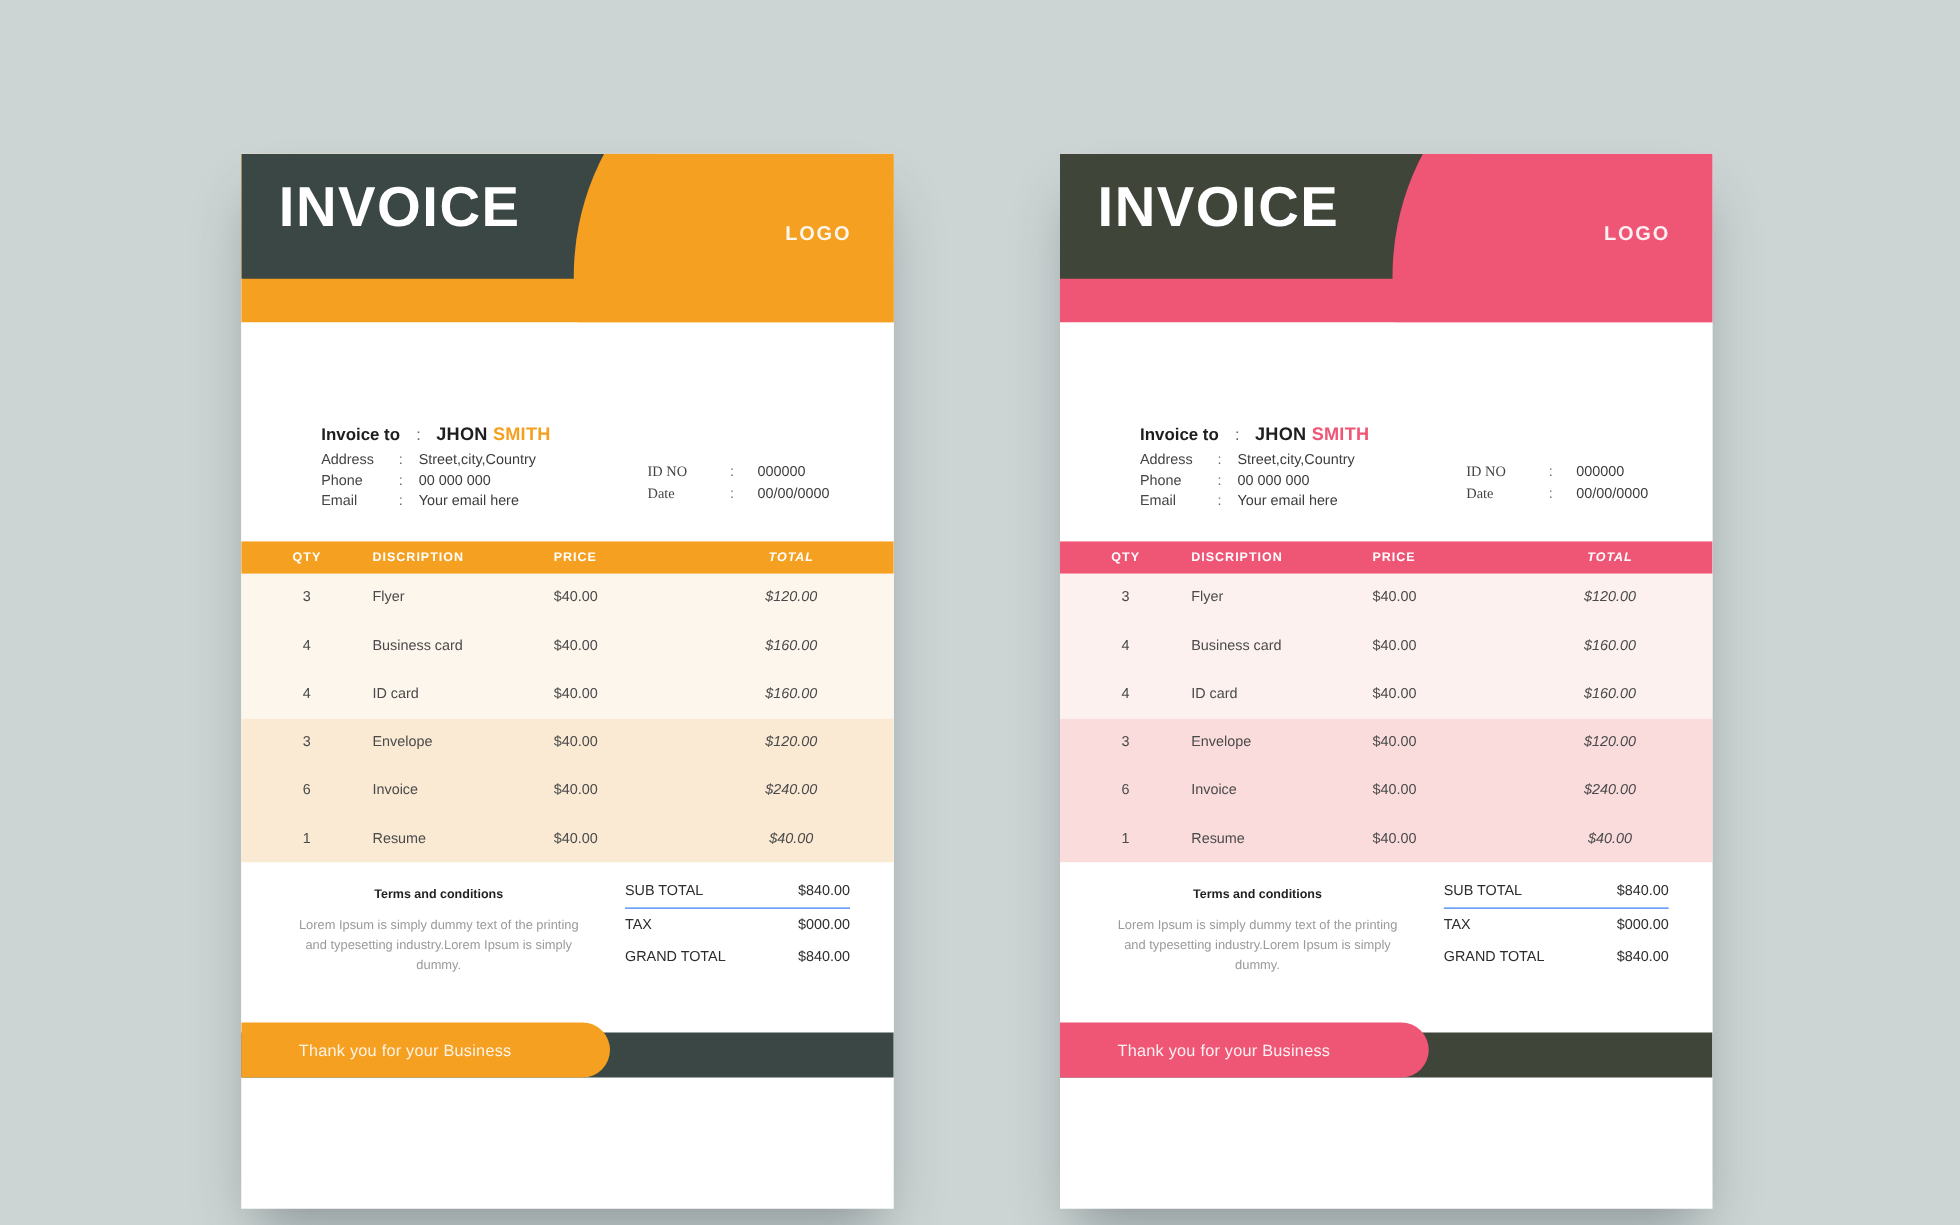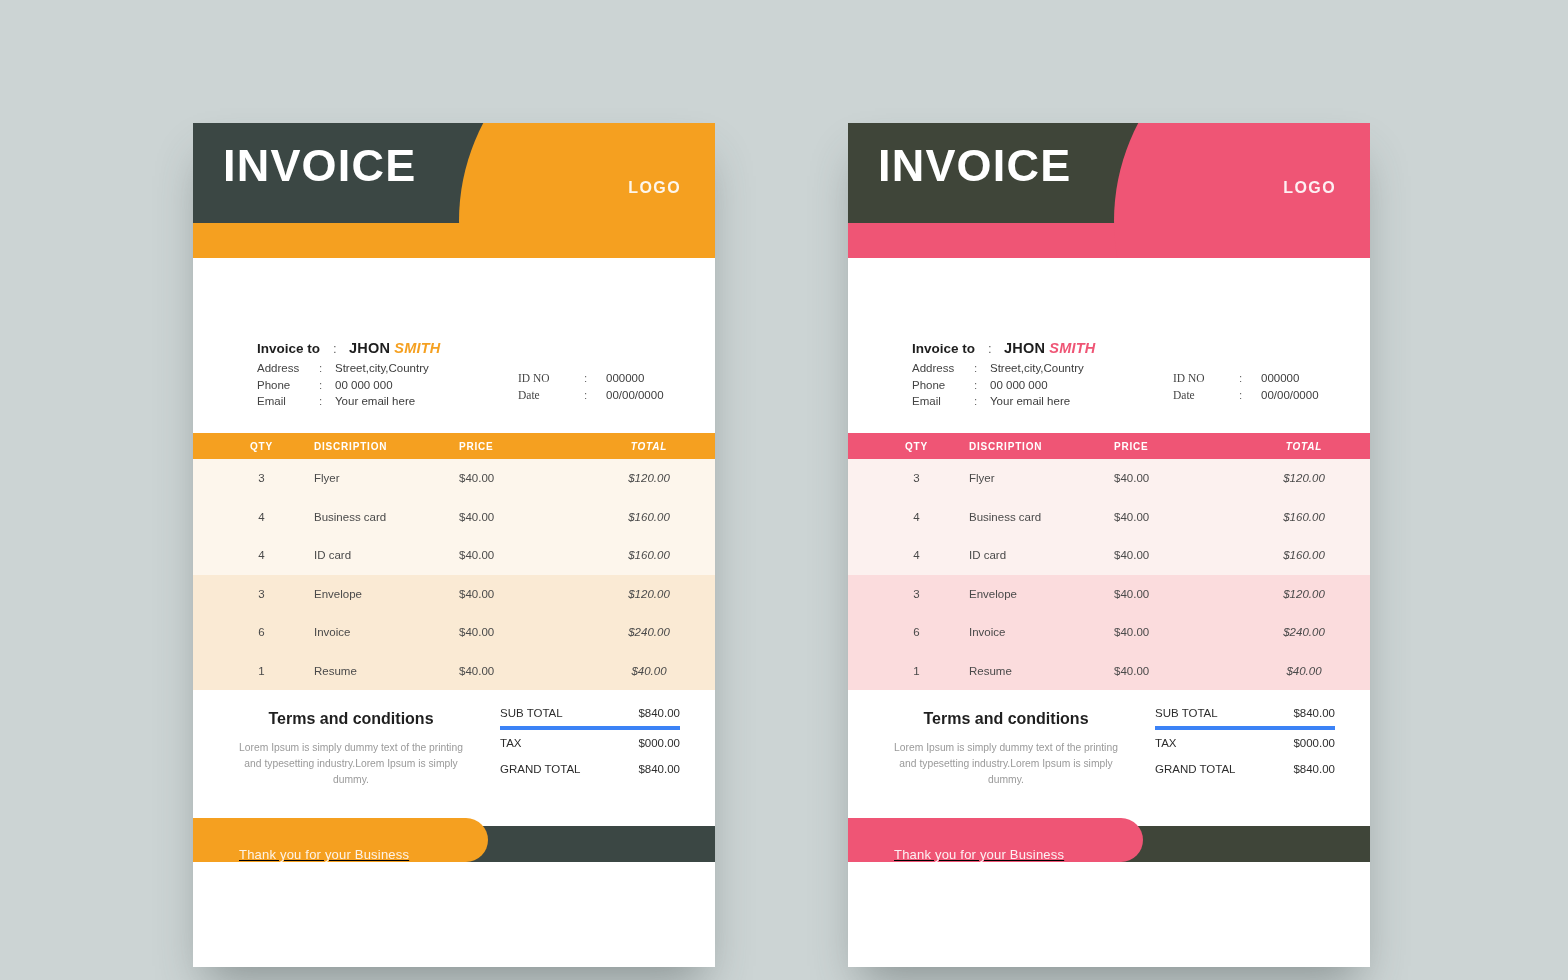--- a/index.html
+++ b/index.html
@@ -123,36 +123,36 @@
     color: #666;
   }
   .bi-row.first .bi-sep { font-size: 13px; }
   .bi-val { color: #3c3c3c; white-space: nowrap; }
   .bi-row.first .bi-val {
     font-size: 14.5px;
     font-weight: 600;
     color: #1e1e1e;
     letter-spacing: .2px;
   }
-  .name-accent { color: var(--accent); font-weight: 700; font-style: italic; }
+  .name-accent { color: var(--accent); font-weight: 700; }
   .bill-right .bi-lab { width: 66px; flex: 0 0 66px; font-family: Liberation Serif, serif; }
   .bill-right .bi-sep { width: 22px; flex: 0 0 22px; }
 
   
   .tbl-head {
     display: flex;
     height: 26px;
     align-items: center;
     background: var(--accent);
     color: #fff;
     font-size: 10px;
     font-weight: 700;
     letter-spacing: .8px;
   }
-  .c-qty   { width: 105px; flex: 0 0 105px; text-align: center; margin-left: 16px; }
+  .c-qty   { width: 105px; flex: 0 0 105px; text-align: center; }
   .c-desc  { width: 145px; flex: 0 0 145px; }
   .c-price { width: 130px; flex: 0 0 130px; }
   .c-total { width: 120px; flex: 0 0 120px; text-align: center; font-style: italic; }
 
   .tbl-body { background: #fdf6ec; }
   .tbl-body.band-b { background: #faead4; }
   .trow {
     display: flex;
     align-items: center;
     height: 38.5px;
@@ -167,21 +167,21 @@
     background: #fff;
   }
   .terms {
     position: absolute;
     left: 42px;
     top: 20px;
     width: 232px;
     text-align: center;
   }
   .terms-title {
-    font-size: 16px;
+    font-size: 10px;
     font-weight: 700;
     color: #1f1f1f;
     margin-bottom: 7px;
   }
   .terms-body {
     font-size: 10.3px;
     line-height: 1.55;
     color: #9a9a9a;
     margin-top: 12px;
   }
@@ -192,21 +192,21 @@
     width: 180px;
   }
   .sum-row {
     display: flex;
     justify-content: space-between;
     align-items: center;
     height: 26px;
     font-size: 11.5px;
     color: #2d2d2d;
   }
-  .sum-row.ruled { border-bottom: 4px solid #3b82f6; }
+  .sum-row.ruled { border-bottom: 1px solid #3b82f6; }
   .sum-val { font-weight: 400; }
 
   
   .footer {
     position: relative;
     height: 44px;
     background: #fff;
   }
   .footer-dark {
     position: absolute;
@@ -216,22 +216,21 @@
     background: #3b4744;
   }
   .footer-pill {
     position: absolute;
     left: 0; bottom: 0;
     width: 295px;
     height: 44px;
     background: var(--accent);
     border-radius: 0 22px 22px 0;
     display: flex;
-    align-items: flex-end;
-    text-decoration: underline;
+    align-items: center;
   }
   .footer-text {
     margin-left: 46px;
     font-size: 13px;
     color: #fdf3e7;
     letter-spacing: .2px;
   }
 </style>
 </head>
 <body style="background: rgb(204, 212, 212);">

